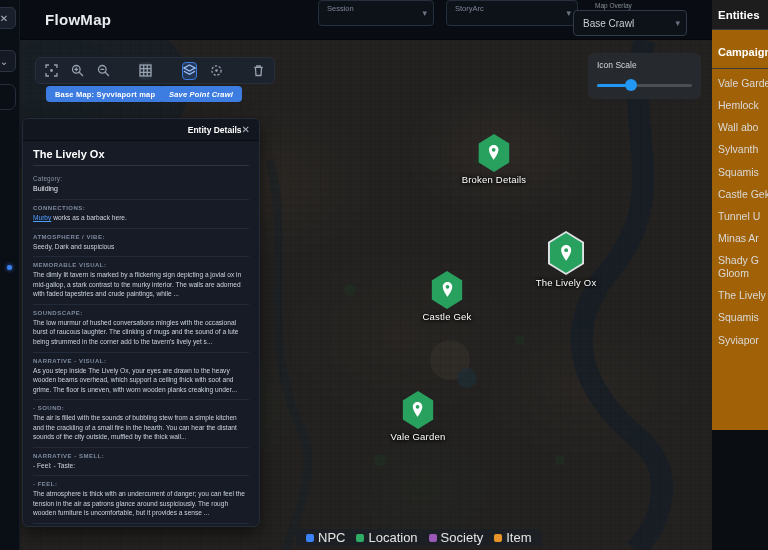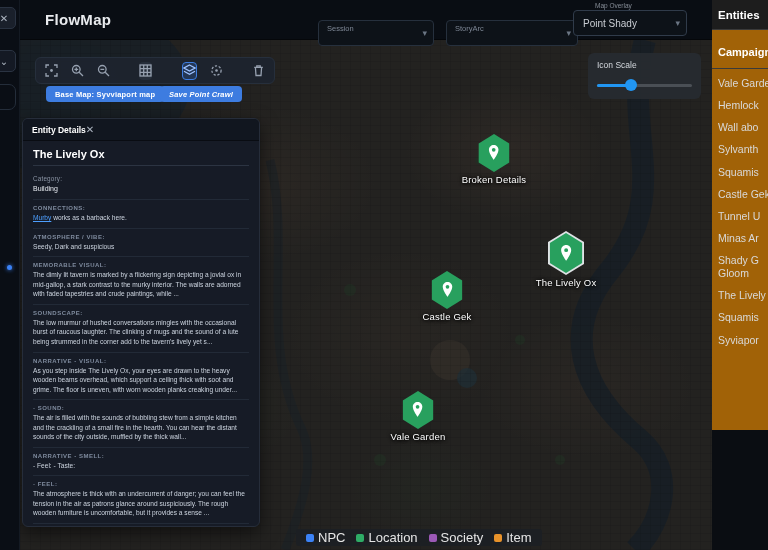--- a/index.html
+++ b/index.html
@@ -4,21 +4,21 @@
 <style>
   * { margin:0; padding:0; box-sizing:border-box; }
   html,body { width:768px; height:550px; overflow:hidden; background:#0a0d12;
     font-family:"Liberation Sans","DejaVu Sans",sans-serif; }
   .abs { position:absolute; }
 
   
   #topbar { left:20px; top:0; width:692px; height:40px; background:#090d13;
     border-bottom:1px solid #05070a; z-index:30; }
   #app-title { left:25px; top:11px; font-size:15px; font-weight:700; color:#e8eaed; letter-spacing:.3px; }
-  .dd { position:absolute; top:20px; height:26px; background:#0d1218; border:1px solid #26303d;
+  .dd { position:absolute; top:0; height:26px; background:#0d1218; border:1px solid #26303d;
     border-radius:4px; }
   .dd .float-label { position:absolute; left:8px; top:3px; font-size:7.5px; color:#7d8694; }
   .dd .value { position:absolute; left:9px; top:7px; font-size:10px; color:#c9cdd3; }
   .dd .chev { position:absolute; right:6px; top:7px; font-size:9px; color:#6b7684; }
   .dd-label-above { position:absolute; top:2px; font-size:6.5px; color:#868d97; }
 
   
   #leftstrip { left:0; top:0; width:20px; height:550px; background:#0a0e15;
     border-right:1px solid #141a23; z-index:45; }
   .strip-btn { position:absolute; left:-8px; width:24px; height:22px; background:#1a202b;
@@ -71,21 +71,21 @@
   .slider .track { position:absolute; top:5px; left:0; width:100%; height:3px; background:#4a4f55; border-radius:2px; }
   .slider .fill { position:absolute; top:5px; left:0; height:3px; background:#2196f3; border-radius:2px; }
   .slider .thumb { position:absolute; top:0; width:12px; height:12px; background:#2196f3;
     border-radius:50%; transform:translateX(-6px); }
 
   
   #entity-panel { left:22px; top:118px; width:238px; height:409px; background:#161b26;
     border:1px solid #262d3a; border-radius:6px; z-index:20; overflow:hidden;
     box-shadow:0 6px 18px rgba(0,0,0,.55); }
   #entity-panel .hd { height:22px; background:#11161f; border-bottom:1px solid #090c12;
-    display:flex; align-items:center; justify-content:flex-start; padding:0 9px; }
+    display:flex; align-items:center; justify-content:flex-end; padding:0 9px; }
   #entity-panel .hd .t { font-size:8.5px; font-weight:700; color:#fff; }
   #entity-panel .hd .x { font-size:10px; color:#aeb6c2; }
   #entity-body { padding:7px 10px; }
   .ent-title { font-size:11px; font-weight:700; color:#fff; padding-bottom:5px;
     border-bottom:1px solid #2c3442; margin-bottom:4px; }
   .sec { padding-top:5px; }
   .sec.line { border-top:1px solid #222a37; margin-top:5px; }
   .sec .lab { font-size:6px; font-weight:700; color:#7f8b9e; letter-spacing:.5px; }
   .sec .lab.soft { font-weight:400; color:#8b95a5; letter-spacing:.2px; font-size:6.3px; }
   .sec .txt { font-size:6.6px; color:#ccd4df; line-height:1.45; margin-top:2px; }
@@ -155,21 +155,21 @@
     <span class="chev">▾</span>
   </div>
 
   <div class="dd" style="left:426px; width:132px;">
     <span class="float-label">StoryArc</span>
     <span class="chev">▾</span>
   </div>
 
   <span class="dd-label-above" style="left:575px;">Map Overlay</span>
   <div class="dd" style="left:553px; width:114px; top:10px; border-color:#303b4a;">
-    <span class="value">Point Shady</span>
+    <span class="value">Base Crawl</span>
     <span class="chev">▾</span>
   </div>
 </div>
 
 <div id="map-toolbar" class="abs">
   <div class="tool">
     <svg width="13" height="13" viewBox="0 0 13 13">
       <path d="M1,4 V1 H4 M9,1 H12 V4 M12,9 V12 H9 M4,12 H1 V9"></path>
       <circle cx="6.5" cy="6.5" r="1.4" fill="#97a1b0" stroke="none"></circle>
     </svg>

